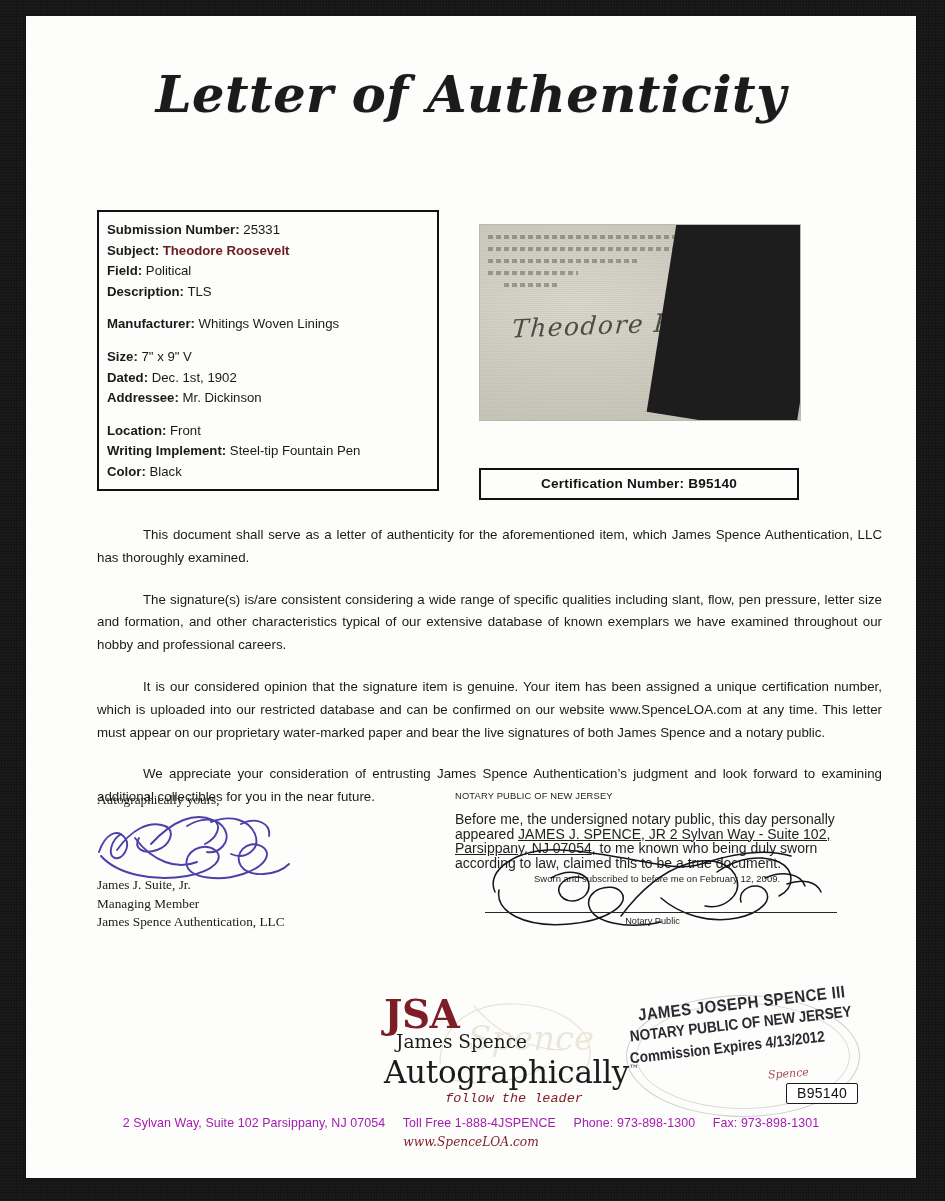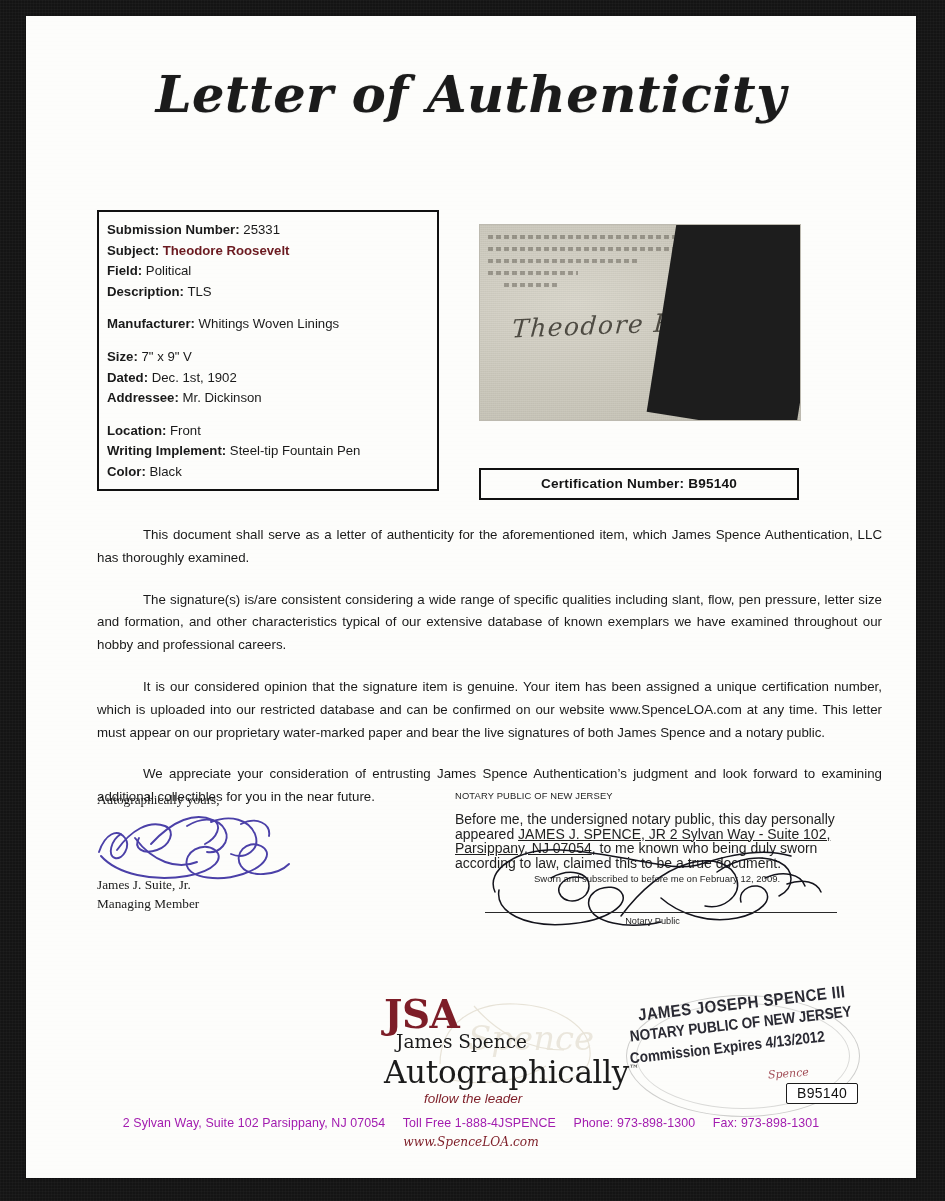--- a/index.html
+++ b/index.html
@@ -263,24 +263,25 @@
   .logo .auth {
     font-family: "DejaVu Serif", "Liberation Serif", serif;
     font-size: 31px;
     color: #1b1b1b;
     line-height: 33px;
     letter-spacing: -.3px;
     position: relative;
   }
   .logo .auth sup { font-size: 10px; vertical-align: super; }
   .logo .tagline {
-    font-family: Liberation Sans, sans-serif;
+    font-family: Liberation Mono, monospace;
     font-style: italic;
     font-size: 13.5px;
     color: #7d1d27;
+    text-align: center;
     margin-top: 2px;
     margin-left: 40px;
     position: relative;
   }
 
   
   .stamp {
     position: absolute;
     left: 592px; top: 985px;
     width: 250px; height: 115px;
@@ -426,20 +427,21 @@
           <path d="M120,18 C140,10 158,16 164,30 C170,46 154,56 140,50"></path>
           <path d="M10,52 C26,70 62,78 96,72 C124,67 134,54 124,46 C112,37 92,48 96,62 C100,74 128,78 152,70 C176,62 182,48 170,42 C156,35 142,50 150,62 C158,74 186,72 198,60"></path>
           <path d="M44,34 C62,58 86,66 106,58"></path>
           <path d="M150,20 C166,12 180,20 178,32"></path>
         </g>
       </svg>
     </div>
     <div class="name-lines">
       <div>James J. Suite, Jr.</div>
       <div>Managing Member</div>
+      <div>James Spence Authentication, LLC</div>
     </div>
   </div>
 
   <div class="notary">
     <div class="heading">NOTARY PUBLIC OF NEW JERSEY</div>
     <div class="stmt"><span>Before me, the undersigned notary public, this day personally appeared </span><u>JAMES J. SPENCE, JR 2 Sylvan Way - Suite 102, Parsippany, NJ 07054</u><span>, to me known who being duly sworn according to law, claimed this to be a true document.</span></div>
     <div class="sworn">Sworn and subscribed to before me on February 12, 2009.</div>
     <div class="nsig">
       <svg width="372" height="90" viewBox="0 0 372 90" aria-hidden="true">
         <g class="ink-dark" stroke-width="1.5" stroke-linecap="round">

